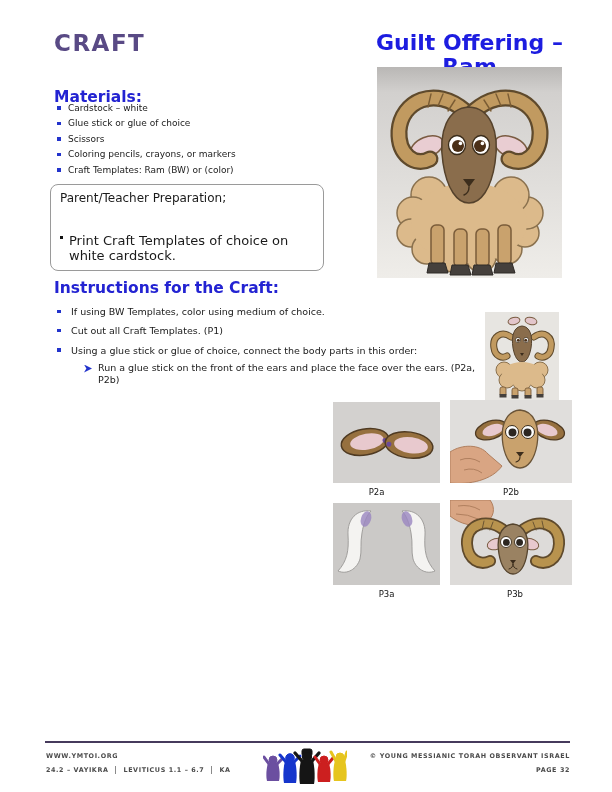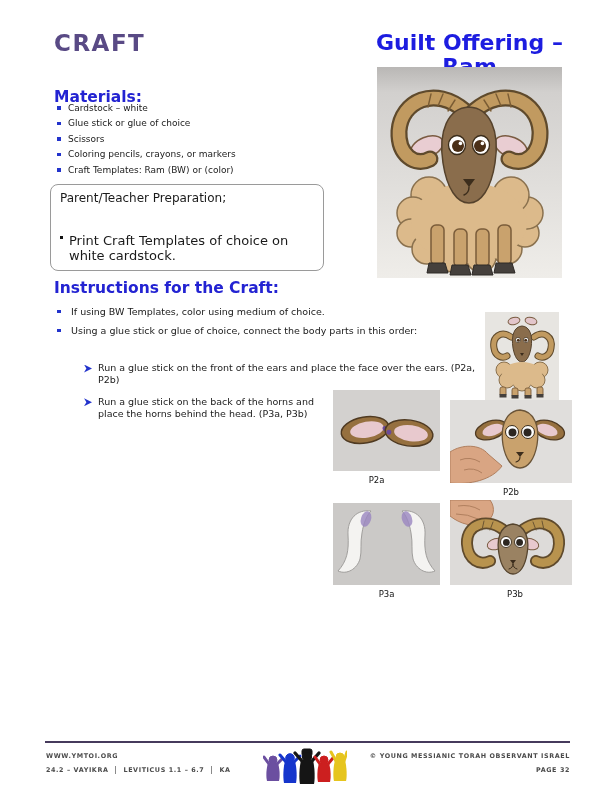--- a/index.html
+++ b/index.html
@@ -40,21 +40,21 @@
   .substep-2 { width:236px; }
   .arrow { position:absolute; left:0; top:2.5px; width:8px; height:8px; background:#2233cc;
            clip-path:polygon(0 0, 100% 50%, 0 100%, 30% 50%); }
 
   
   .figure { position:absolute; }
   .figure svg { display:block; }
   .fig-label { text-align:center; font-size:8.5px; margin-top:4px; color:#111; }
   .main-figure   { left:377px; top:67px; }
   .fig-p1  { left:485px; top:312px; width:64px; }
-  .fig-p2a { left:333px; top:390px; width:87px; }
+  .fig-p2a { left:333px; top:402px; width:87px; }
   .fig-p2b { left:450px; top:400px; width:122px; }
   .fig-p3a { left:333px; top:503px; width:107px; }
   .fig-p3b { left:450px; top:500px; width:130px; }
 
   
   .footer-rule { position:absolute; left:45px; top:741px; width:525px; height:2px; background:#463a5c; }
   .footer-left { position:absolute; left:46px; top:752px; font-size:6.4px; font-weight:bold;
                  letter-spacing:0.6px; color:#4b4b4b; }
   .footer-left .row2 { margin-top:6px; display:flex; align-items:center; }
   .footer-divider { display:inline-block; width:1px; height:8px; background:#8a8a8a; margin:0 7px; }
@@ -155,25 +155,25 @@
           <circle cx="105.4" cy="76.4" r="1.8" fill="#ffffff"></circle>
       </g>
       <path d="M86,112 L98,112 L92,120 Z" fill="#3c2d1c"></path>
       <path d="M92,120 q0,6 -5,8" stroke="#3c2d1c" stroke-width="1.4" fill="none" stroke-linecap="round"></path>
     </svg>
   </div>
 
   <div class="section-heading instructions-heading">Instructions for the Craft:</div>
   <div class="steps">
     <div class="step"><span class="sq"></span><span>If using BW Templates, color using medium of choice.</span></div>
+    <div class="step"><span class="sq"></span><span>Cut out all Craft Templates. (P1)</span></div>
     <div class="step"><span class="sq"></span><span>Using a glue stick or glue of choice, connect the body parts in this order:</span></div>
   </div>
   <div class="substeps">
     <div class="substep substep-1"><span class="arrow"></span><span>Run a glue stick on the front of the ears and place the face over the ears. (P2a, P2b)</span></div>
-    <div class="substep substep-2"><span class="arrow"></span><span>Run a glue stick on the back of the horns and place the horns behind the head. (P3a, P3b)</span></div>
   </div>
 
   <div class="figure fig-p1">
     <svg width="74" height="88" viewBox="0 0 74 88">
       <rect width="74" height="88" fill="#e7e5e1"></rect>
       <ellipse cx="29" cy="9" rx="6" ry="3.5" fill="#e3c6cb" stroke="#7a5c42" stroke-width="1" transform="rotate(-14 29 9)"></ellipse>
       <ellipse cx="46" cy="9" rx="6" ry="3.5" fill="#e3c6cb" stroke="#7a5c42" stroke-width="1" transform="rotate(14 46 9)"></ellipse>
       <g fill="none" stroke-linecap="round">
         <path d="M26,25 C16,18 7,25 9,36 C10,44 17,47 22,44" stroke="#5f4a2c" stroke-width="7"></path>
         <path d="M26,25 C16,18 7,25 9,36 C10,44 17,47 22,44" stroke="#c19a60" stroke-width="5"></path>

